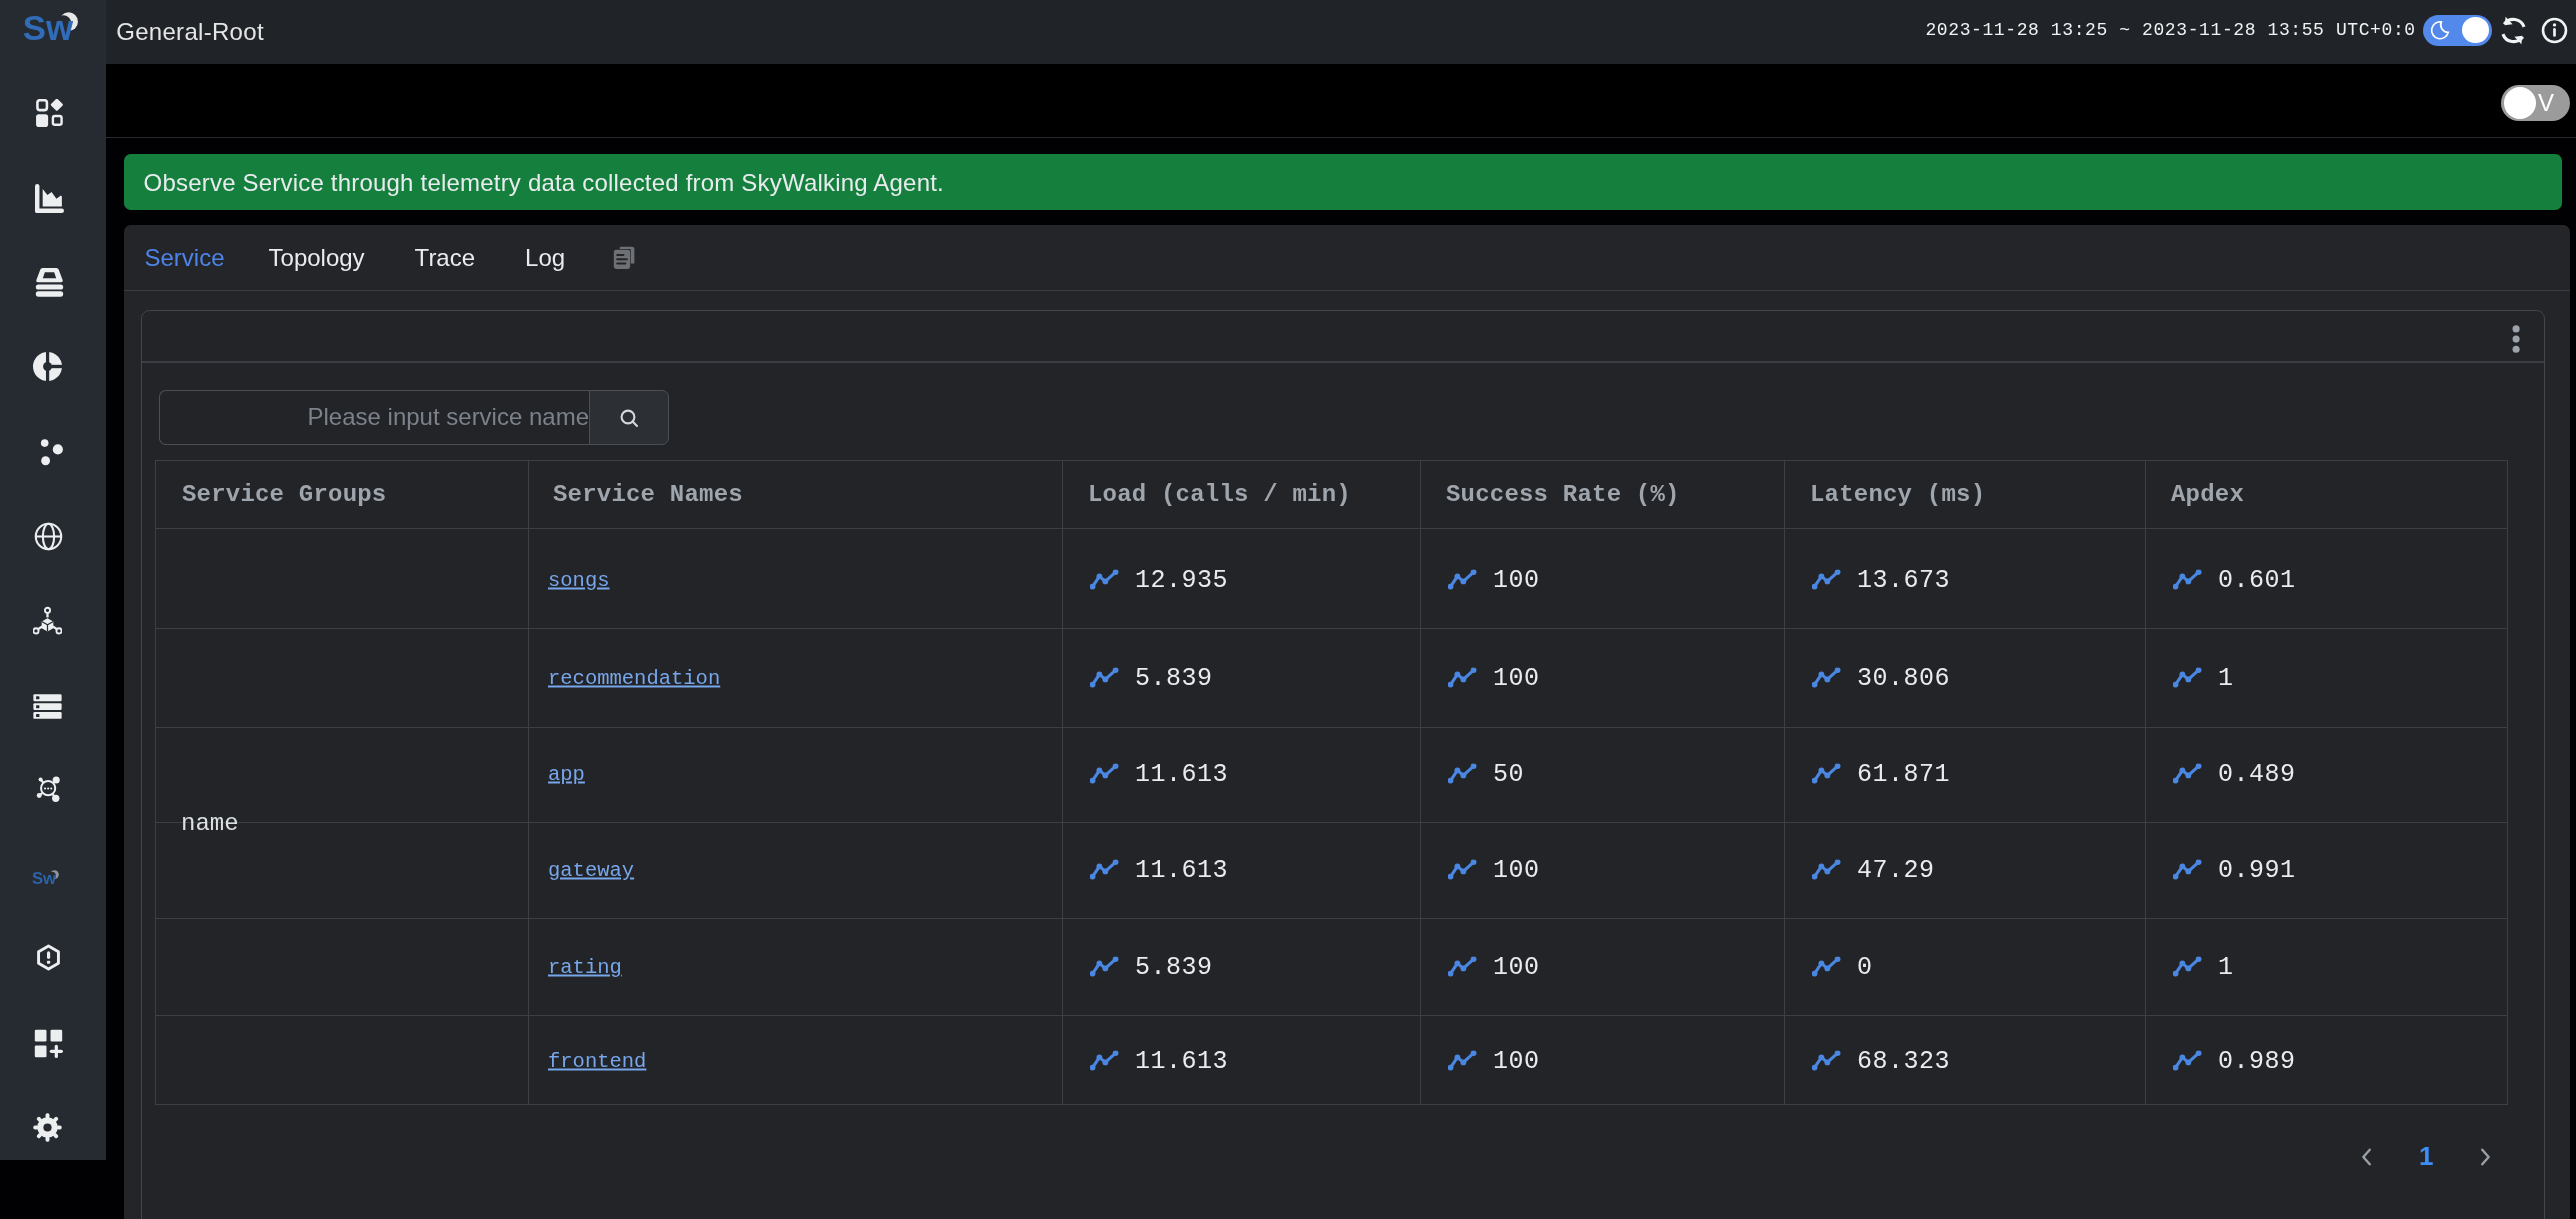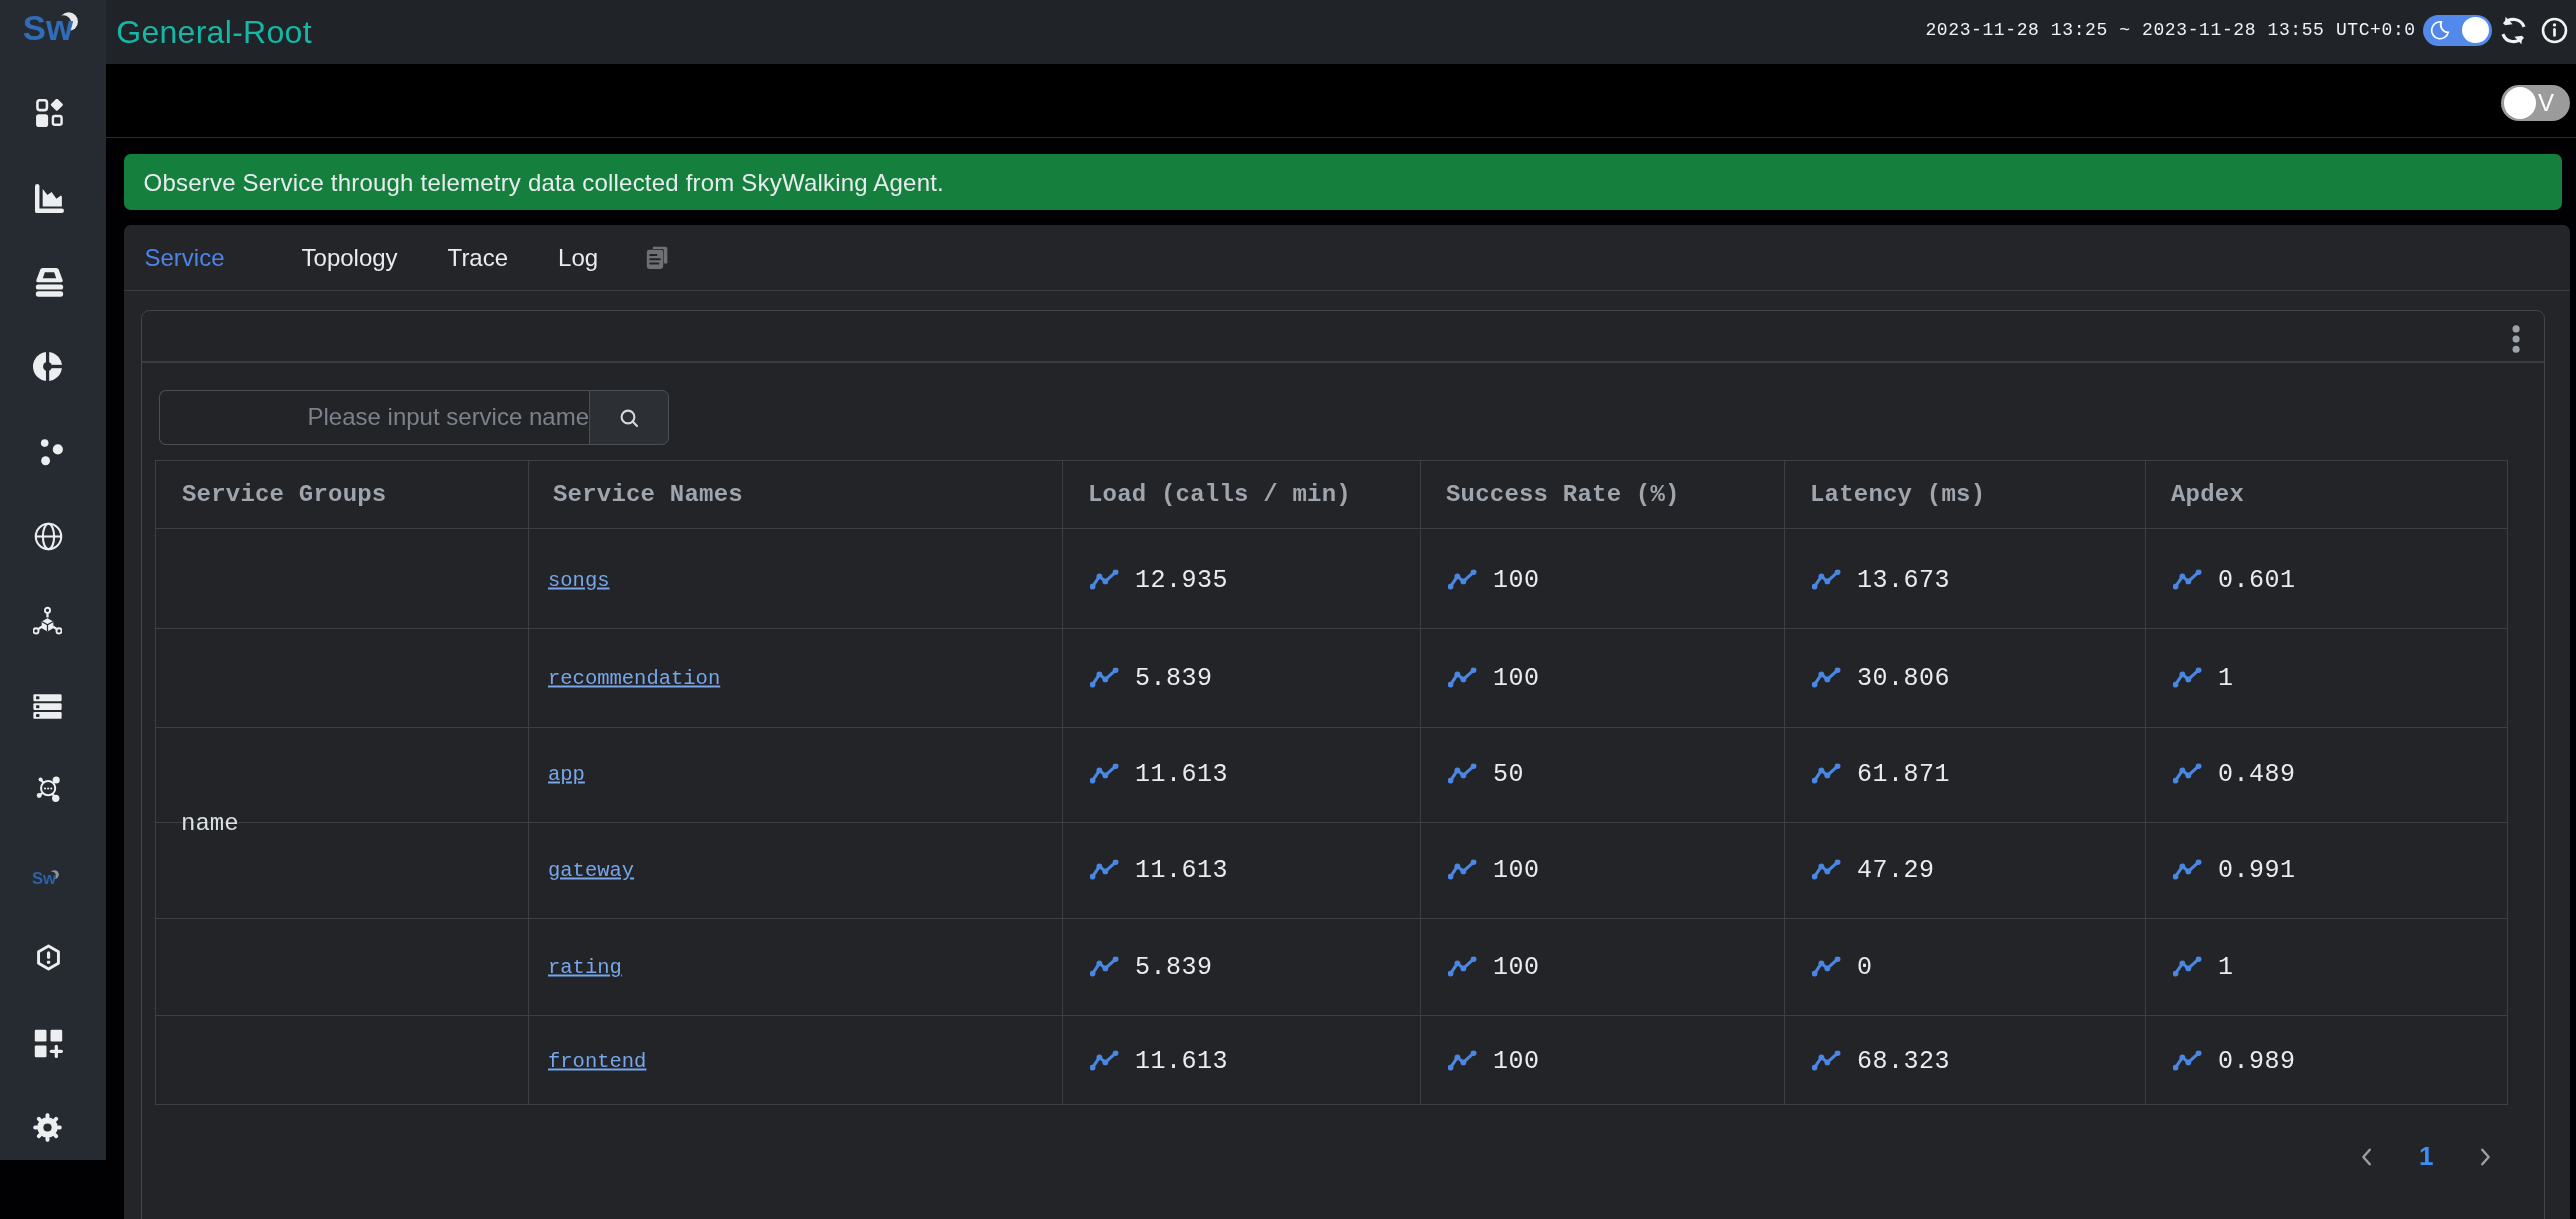--- a/index.html
+++ b/index.html
@@ -7,21 +7,21 @@
     font-family:"Liberation Sans", sans-serif; }
   #root { position:relative; width:2576px; height:1220px; }
 
   
   #side { position:absolute; left:0; top:0; width:106px; height:1160px; background:#262b31; }
   .navic { position:absolute; left:38px; width:29px; height:29px; }
   #logo { position:absolute; left:20.5px; top:3.4px; }
 
   
   #hdr { position:absolute; left:106px; top:0; width:2470px; height:64px; background:#202327; }
-  #hdr .ttl { position:absolute; left:10.2px; top:0; line-height:64px; font-size:32px; color:#14b8a6; letter-spacing:0.3px; }
+  #hdr .ttl { position:absolute; left:10.2px; top:0; line-height:64px; font-size:24px; color:#e5e5e5; letter-spacing:0.3px; }
   #hdrR { position:absolute; right:7.7px; top:0; height:60px; display:flex; align-items:center; }
   #dtxt { font-family:"Liberation Mono", monospace; font-size:18px; letter-spacing:0.6px; color:#f0f2f4; white-space:pre; }
   #moonpill { position:relative; width:69px; height:31px; border-radius:15.4px; background:#5289ea; margin-left:6.8px; }
   #moonpill .knob { position:absolute; right:2.6px; top:2.1px; width:26.5px; height:26.5px; border-radius:50%; background:#fff; }
 
   
   #strip { position:absolute; left:106px; top:64px; width:2470px; height:74px; background:#000;
            border-bottom:0.9px solid #26292e; }
   #vpill { position:absolute; right:6px; top:21.4px; width:69px; height:36px; border-radius:18px; background:#9b9b9b; }
   #vpill .knob { position:absolute; left:2.6px; top:2.1px; width:32px; height:32px; border-radius:50%; background:#fff; }
@@ -106,21 +106,21 @@
       </div>
   </div>
 
   <div id="p1">
       <span>Observe Service through telemetry data collected from SkyWalking Agent.</span>
     </div>
 
   <div id="p2">
     <div id="tabs">
       <span class="tb act">Service</span>
-      <span class="tb" style="margin-left:77px">Topology</span>
+      <span class="tb" style="margin-left:44px">Topology</span>
       <span class="tb" style="margin-left:50px">Trace</span>
       <span class="tb" style="margin-left:50px">Log</span>
       <span style="margin-left:44px; display:flex;">
           <svg width="29" height="31" viewBox="0 0 24 24">
             <path d="M9 3 h10 a2 2 0 0 1 2 2 v12 h-3 V6 a1 1 0 0 0 -1-1 H9 Z" fill="#6d7176"></path>
             <rect x="4" y="5.5" width="13.5" height="16" rx="2" fill="#6d7176"></rect>
             <g stroke="#232427" stroke-width="1.7" stroke-linecap="round">
               <line x1="6.8" y1="10" x2="12" y2="10"></line>
               <line x1="6.8" y1="13.5" x2="14.8" y2="13.5"></line>
               <line x1="6.8" y1="17" x2="13.5" y2="17"></line>

